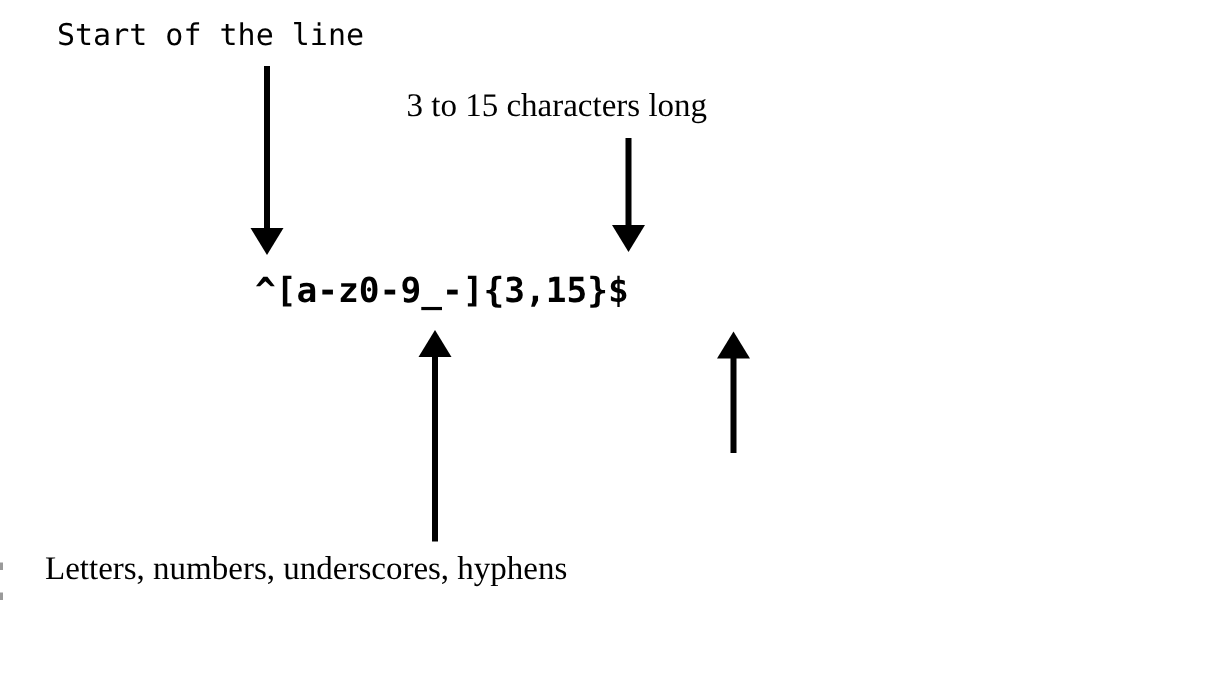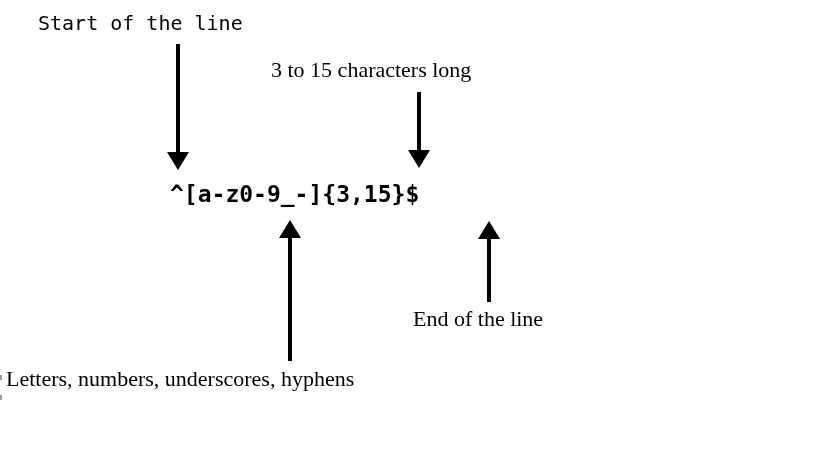--- a/index.html
+++ b/index.html
@@ -93,20 +93,19 @@
   <div>
     <div class="arrow-head up" style="left: 279px; top: 220px;"></div>
     <div class="arrow-line" style="left: 288px; top: 234px; height: 127px;"></div>
   </div>
 
   <div>
     <div class="arrow-head up" style="left: 478px; top: 221px;"></div>
     <div class="arrow-line" style="left: 487px; top: 235px; height: 67px;"></div>
   </div>
 
-  <div class="abs label-sans" style="left: 413px; top: 307px;">End of the line</div>
 
-  <div class="abs label-sans" style="left: 6px; top: 367px;">Letters, numbers, underscores, hyphens</div>
+  <div class="abs label-sans" style="left: 30px; top: 367px;">Letters, numbers, underscores, hyphens</div>
 
   <div class="edge-artifact" style="left: 0px; top: 375px;"></div>
   <div class="edge-artifact" style="left: 0px; top: 395px;"></div>
 
 </div>
 
 </body></html>

